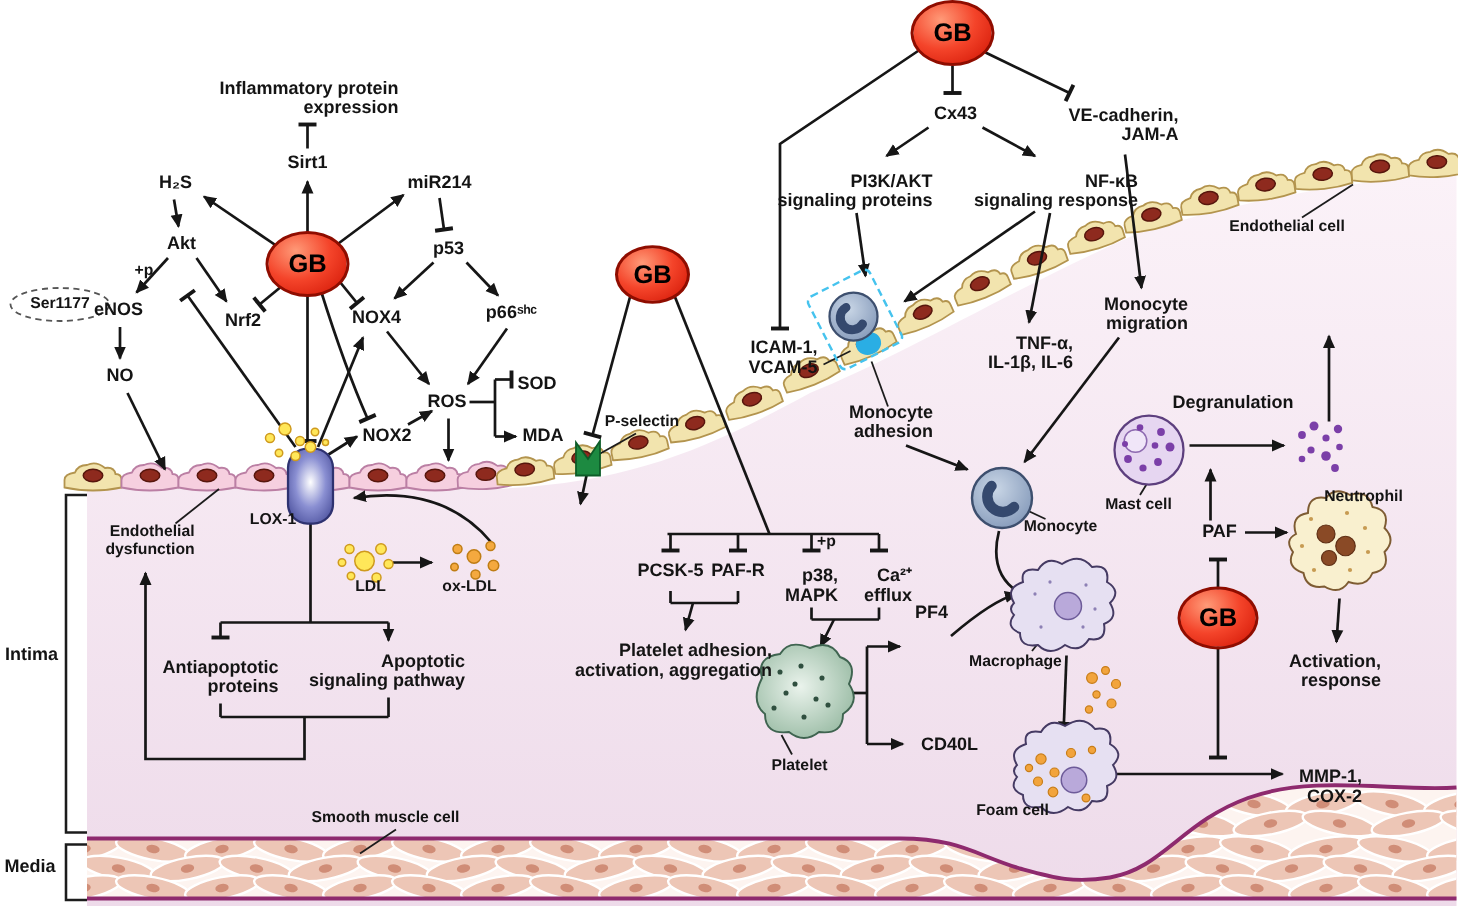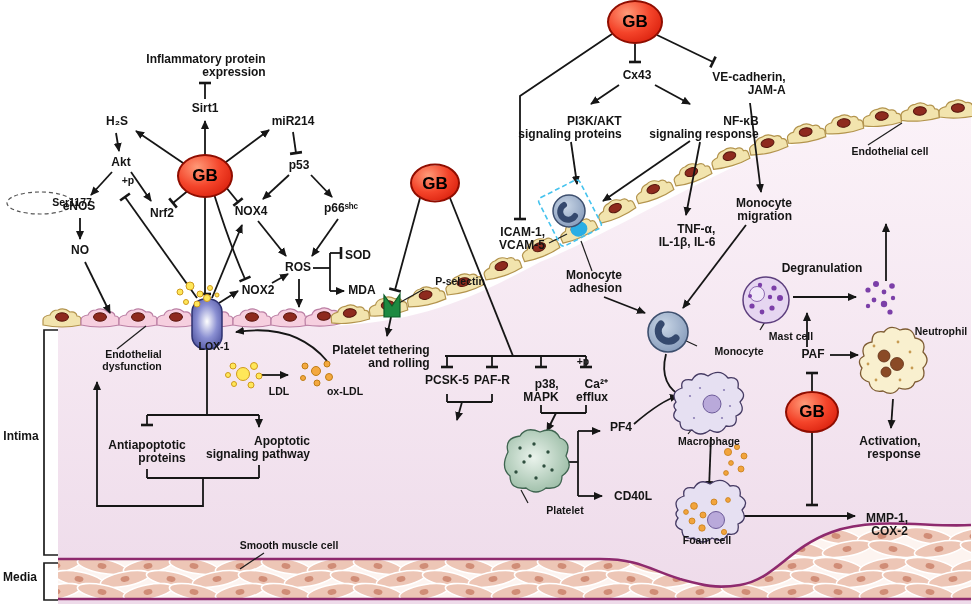--- a/index.html
+++ b/index.html
@@ -2,21 +2,21 @@
 <html><head>
 <meta charset="utf-8">
 <style>
   html,body{margin:0;padding:0;background:#fff;}
   .stage{position:relative;width:972px;height:604px;background:#fff;overflow:hidden;
          font-family:"Liberation Sans",sans-serif;}
   .stage svg{position:absolute;left:0;top:0;z-index:1;}
   .lbl{position:absolute;transform:translate(-50%,-50%);z-index:2;
        font:bold 12px/1.12 "Liberation Sans",sans-serif;color:#141414;
        text-align:right;white-space:pre-line;pointer-events:none;}
-  .sm{font-size:10.5px;margin-left:32px;}
+  .sm{font-size:10.5px;}
   .gb{position:absolute;transform:translate(-50%,-50%);z-index:3;
       display:flex;align-items:center;justify-content:center;
       background:radial-gradient(ellipse at 35% 28%,#ff9a78 0%,#f4442a 48%,#cf1202 100%);
       border:2.5px solid #8f0d00;border-radius:50%;
       color:#000;font:bold 17px "Liberation Sans",sans-serif;}
 </style>
 </head>
 <body>
 
 <div class="stage">
@@ -733,31 +733,31 @@
 <div class="lbl sm" style="left:247px;top:392px">LDL</div>
 <div class="lbl sm" style="left:313px;top:392px">ox-LDL</div>
 <div class="lbl" style="left:147px;top:452px">Antiapoptotic
 proteins</div>
 <div class="lbl" style="left:258px;top:448px">Apoptotic
 signaling pathway</div>
 <div class="lbl" style="left:21px;top:437px">Intima</div>
 <div class="lbl" style="left:20px;top:578px">Media</div>
 <div class="lbl sm" style="left:257px;top:546px">Smooth muscle cell</div>
 <div class="lbl sm" style="left:428px;top:282px">P-selectin</div>
-<div class="lbl" style="left:381px;top:357px">Platelet tethering
-and rolling</div>
 <div class="lbl" style="left:447px;top:381px">PCSK-5</div>
 <div class="lbl" style="left:492px;top:381px">PAF-R</div>
 <div class="lbl" style="left:541px;top:391px">p38,
 MAPK</div>
 <div class="lbl" style="left:592px;top:391px">Ca²⁺
 efflux</div>
 <div class="lbl sm" style="left:551px;top:362px">+p</div>
+<div class="lbl" style="left:449px;top:441px">Platelet adhesion,
+activation, aggregation</div>
 <div class="lbl sm" style="left:533px;top:511px">Platelet</div>
-<div class="lbl" style="left:621px;top:428px">PF4</div>
+<div class="lbl" style="left:621px;top:409px">PF4</div>
 <div class="lbl" style="left:633px;top:497px">CD40L</div>
 <div class="lbl" style="left:637px;top:76px">Cx43</div>
 <div class="lbl" style="left:570px;top:128px">PI3K/AKT
 signaling proteins</div>
 <div class="lbl" style="left:704px;top:128px">NF-κB
 signaling response</div>
 <div class="lbl" style="left:749px;top:84px">VE-cadherin,
 JAM-A</div>
 <div class="lbl sm" style="left:858px;top:152px">Endothelial cell</div>
 <div class="lbl" style="left:522px;top:239px">ICAM-1,

